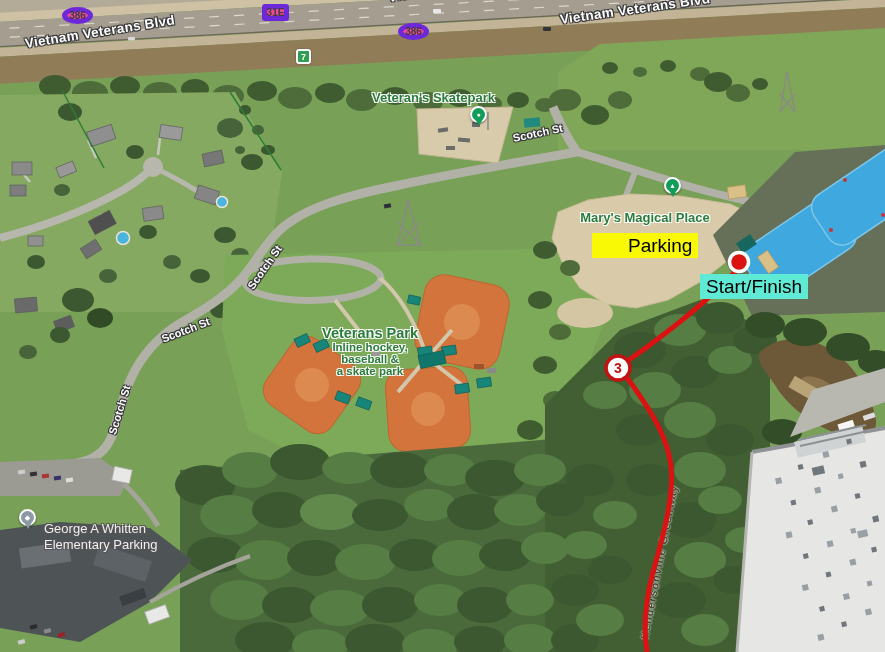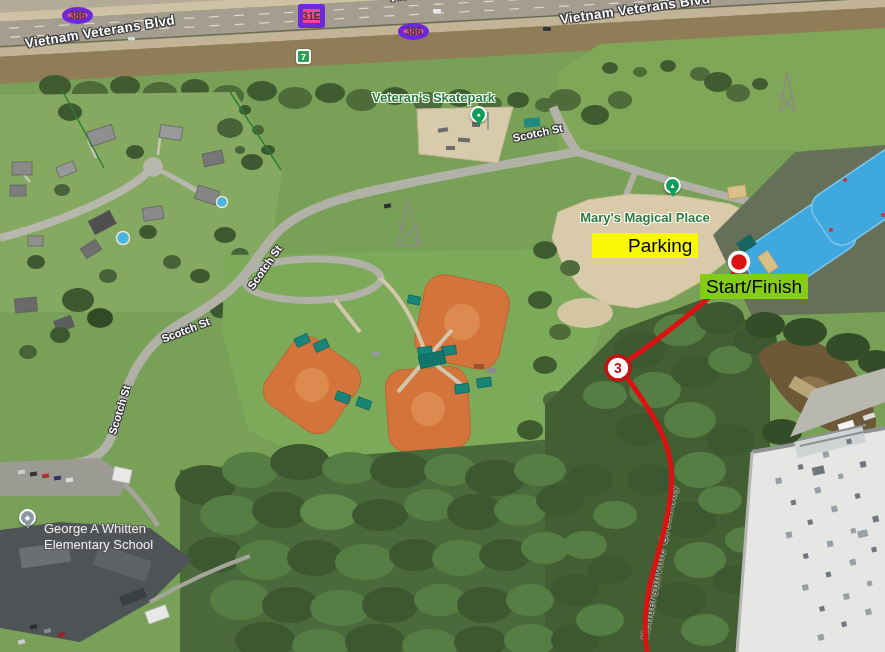--- a/index.html
+++ b/index.html
@@ -18,21 +18,21 @@
   .blvd{font-size:13.5px;font-weight:600;letter-spacing:.3px;}
   .street{font-size:11px;font-weight:600;}
   .poi{font-size:13px;font-weight:600;}
   .park-block{text-align:center;line-height:12px;}
   .park-title{font-size:14.5px;font-weight:700;line-height:15px;}
   .park-sub{font-size:11.5px;font-weight:600;}
   .school-lbl{font-size:13px;font-weight:500;line-height:15.5px;}
   .shield{display:flex;align-items:center;justify-content:center;box-sizing:border-box;
           background:#ec4899;border:5px solid #6d28d9;color:#3d3d3d;font-size:10px;font-weight:700;}
   .shield-oval{width:31px;height:17px;border-radius:50%;}
-  .shield-rect{width:27px;height:24px;border-radius:3px;margin-left:36px;}
+  .shield-rect{width:27px;height:17px;border-radius:3px;}
   .shield-green{width:15px;height:15px;border-radius:3px;background:#2f9e53;border:2px solid #fff;
           color:#fff;font-size:9px;box-shadow:0 0 2px rgba(0,0,0,.4);}
   .pin{position:absolute;z-index:4;width:17px;height:17px;border-radius:50%;background:#0f9d58;
        border:2px solid #fff;box-sizing:border-box;box-shadow:0 1px 2px rgba(0,0,0,.5);
        display:flex;align-items:center;justify-content:center;}
   .pin::after{content:'';position:absolute;left:50%;top:100%;transform:translateX(-50%);margin-top:-2px;
        border:4px solid transparent;border-top:7px solid #0f9d58;}
   .pin-school{background:#8c98a3;}
   .pin-school::after{border-top-color:#8c98a3;}
   .pin-glyph{color:#fff;font-size:7px;line-height:7px;}
@@ -433,26 +433,32 @@
 <div class="lbl poi halo-light" style="left:372px;top:90px;width:140px;text-align:left;">Veteran's Skatepark</div>
 <div class="pin" style="left:470px;top:106px;">
   <span class="pin-glyph">●</span>
     </div>
 
 <div class="lbl poi halo-light" style="left:575px;top:210px;width:140px;text-align:center;">Mary's Magical Place</div>
 <div class="pin" style="left:664px;top:177px;">
   <span class="pin-glyph">▲</span>
     </div>
 
+<div class="lbl park-block" style="left:297px;top:326px;width:146px;">
+  <div class="park-title halo-light">Veterans Park</div>
+  <div class="park-sub halo-light">Inline hockey,</div>
+  <div class="park-sub halo-light">baseball &amp;</div>
+  <div class="park-sub halo-light">a skate park</div>
+</div>
 
 <div class="lbl school-lbl halo-school" style="left:44px;top:509px;">
   <div>George A Whitten</div>
-  <div>Elementary School</div>
+  <div>Elementary Parking</div>
 </div>
 <div class="pin pin-school" style="left:19px;top:509px;">
   <span class="pin-glyph">◆</span>
     </div>
 
 <div class="tag" style="left: 592px; top: 233px; background-color: rgb(249, 249, 6); padding-left: 36px;">Parking</div>
-<div class="tag" style="left: 700px; top: 274px; background-color: #84cc16;">Start/Finish</div>
+<div class="tag" style="left: 700px; top: 274px; background-color: #5eead4;">Start/Finish</div>
 <div class="mile-num">3</div>
 
 </div>
 
 </body></html>

